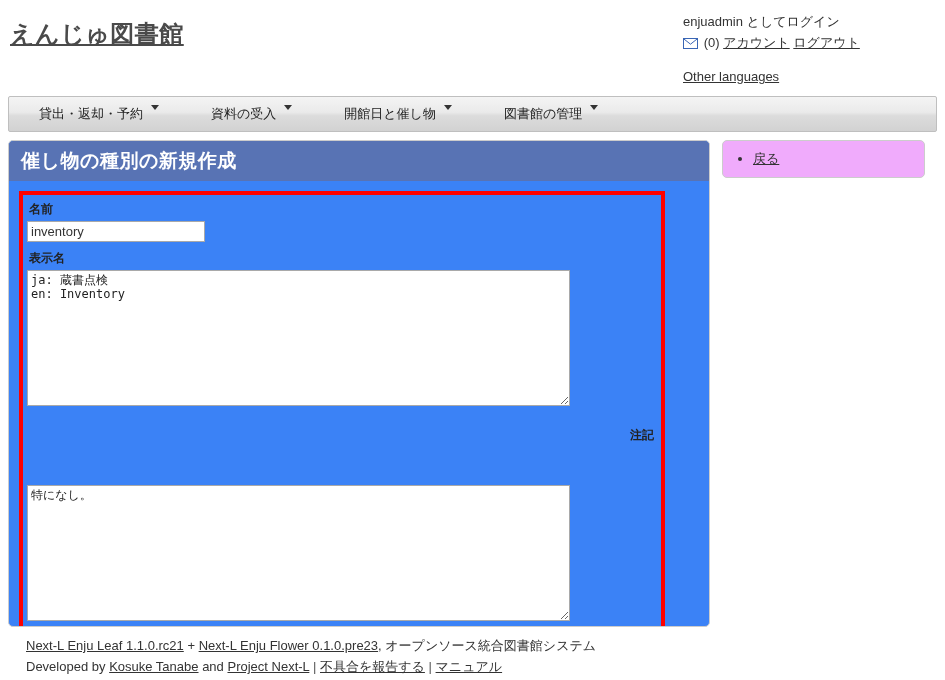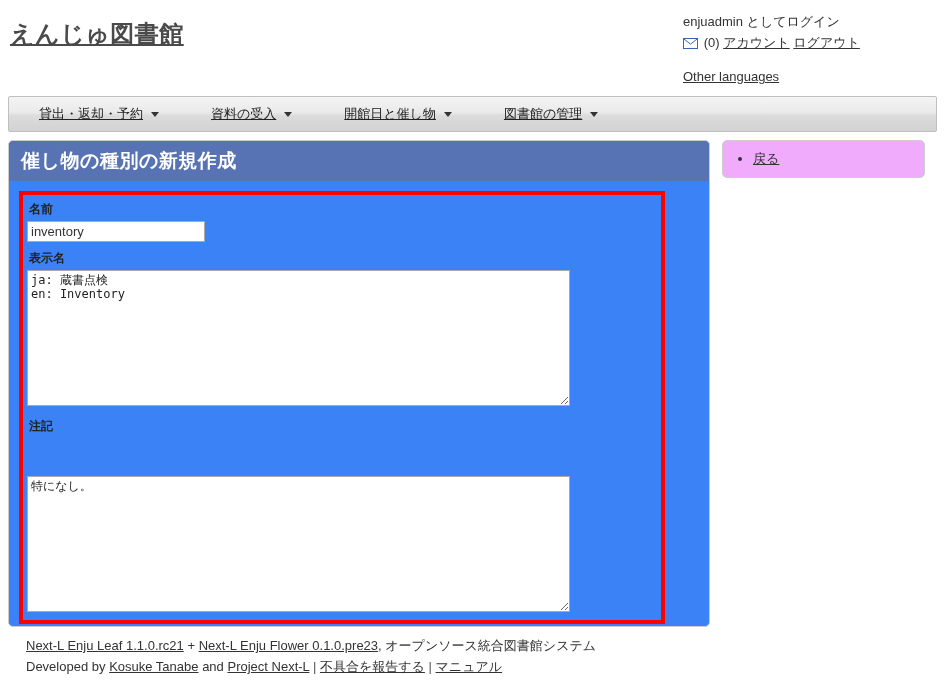--- a/index.html
+++ b/index.html
@@ -59,28 +59,27 @@
     margin: 0 8px;
     border: 1px solid #bfbfbf;
     border-radius: 2px;
     background: linear-gradient(to bottom, #f4f4f4 0%, #eaeaea 45%, #dcdcdc 55%, #d2d2d2 100%);
     display: flex;
     align-items: center;
     padding-left: 30px;
   }
   .nav-item {
     display: flex;
-    align-items: center;
+    align-items: flex-start;
     gap: 8px;
     margin-right: 52px;
     font-size: 13px;
     color: #222;
     cursor: pointer;
     white-space: nowrap;
-    text-decoration: underline;
   }
   .caret {
     width: 0; height: 0;
     border-left: 4px solid transparent;
     border-right: 4px solid transparent;
     border-top: 5px solid #333;
   }
 
   
   #body-wrap {
@@ -257,21 +256,21 @@
     <form id="form-area">
       <div class="redbox">
 
         <div class="field-label">名前</div>
         <input class="text-input" type="text" value="inventory" style="">
 
         <div class="field-label" style="margin-top:8px;">表示名</div>
         <textarea id="display-name-ta" class="ta" style="">ja: 蔵書点検
 en: Inventory</textarea>
 
-        <div class="field-label" style="margin-top:12px;">注記</div>
+        <div class="field-label" style="margin-top:21px;text-align:right;">注記</div>
         <textarea id="note-ta" class="ta" style="">特になし。</textarea>
 
       </div>
 
       <div id="submit-redbox">
         <button class="submit-btn" type="submit">登録する</button>
       </div>
     </form>
   </div>
 

